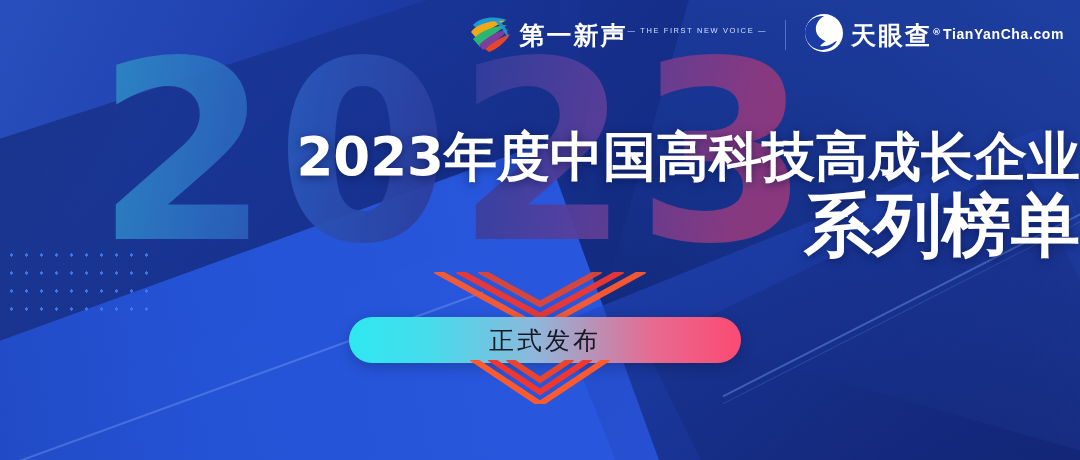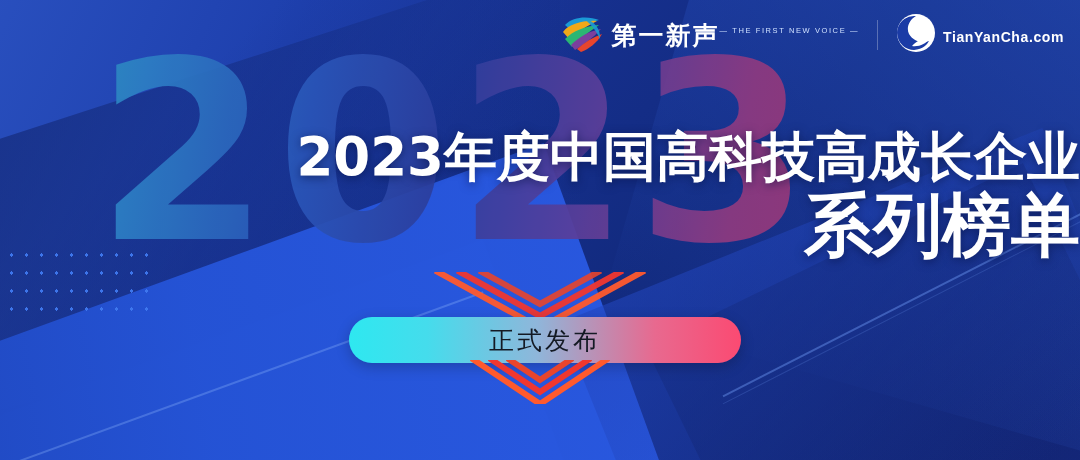--- a/index.html
+++ b/index.html
@@ -195,20 +195,21 @@
     <div class="logo">
       <span class="logo-mark">
         <svg width="40" height="40" viewBox="0 0 40 40">
           <circle cx="20" cy="20" r="19" fill="#ffffff"></circle>
           <path d="M20 3 A17 17 0 1 0 33 28 C26 31, 17 28, 13 21 C10 15, 13 7, 20 3 Z" fill="#1b3ba6"></path>
           <path d="M24 11 C30 14, 32 21, 28 27 C25 22, 25 16, 24 11 Z" fill="#ffffff"></path>
           <path d="M16 33 C20 28, 27 25, 34 25 C30 31, 23 34, 16 33 Z" fill="#ffffff"></path>
         </svg>
       </span>
       <span class="logo-text">
+        <span class="logo-cn"><span>天眼查</span><sup style="font-size:9px;vertical-align:super;">®</sup></span>
         <span class="logo-sub tyc">TianYanCha.com</span>
       </span>
     </div>
 
   </div>
 
   <div class="chev-wrap" id="chev-top">
     <svg width="300" height="56" viewBox="0 0 300 56">
       <g fill="none" stroke-width="6" stroke-linecap="square">
         <polyline points="48,0 150,56 252,0" stroke="#ff5a2d" opacity=".95"></polyline>

